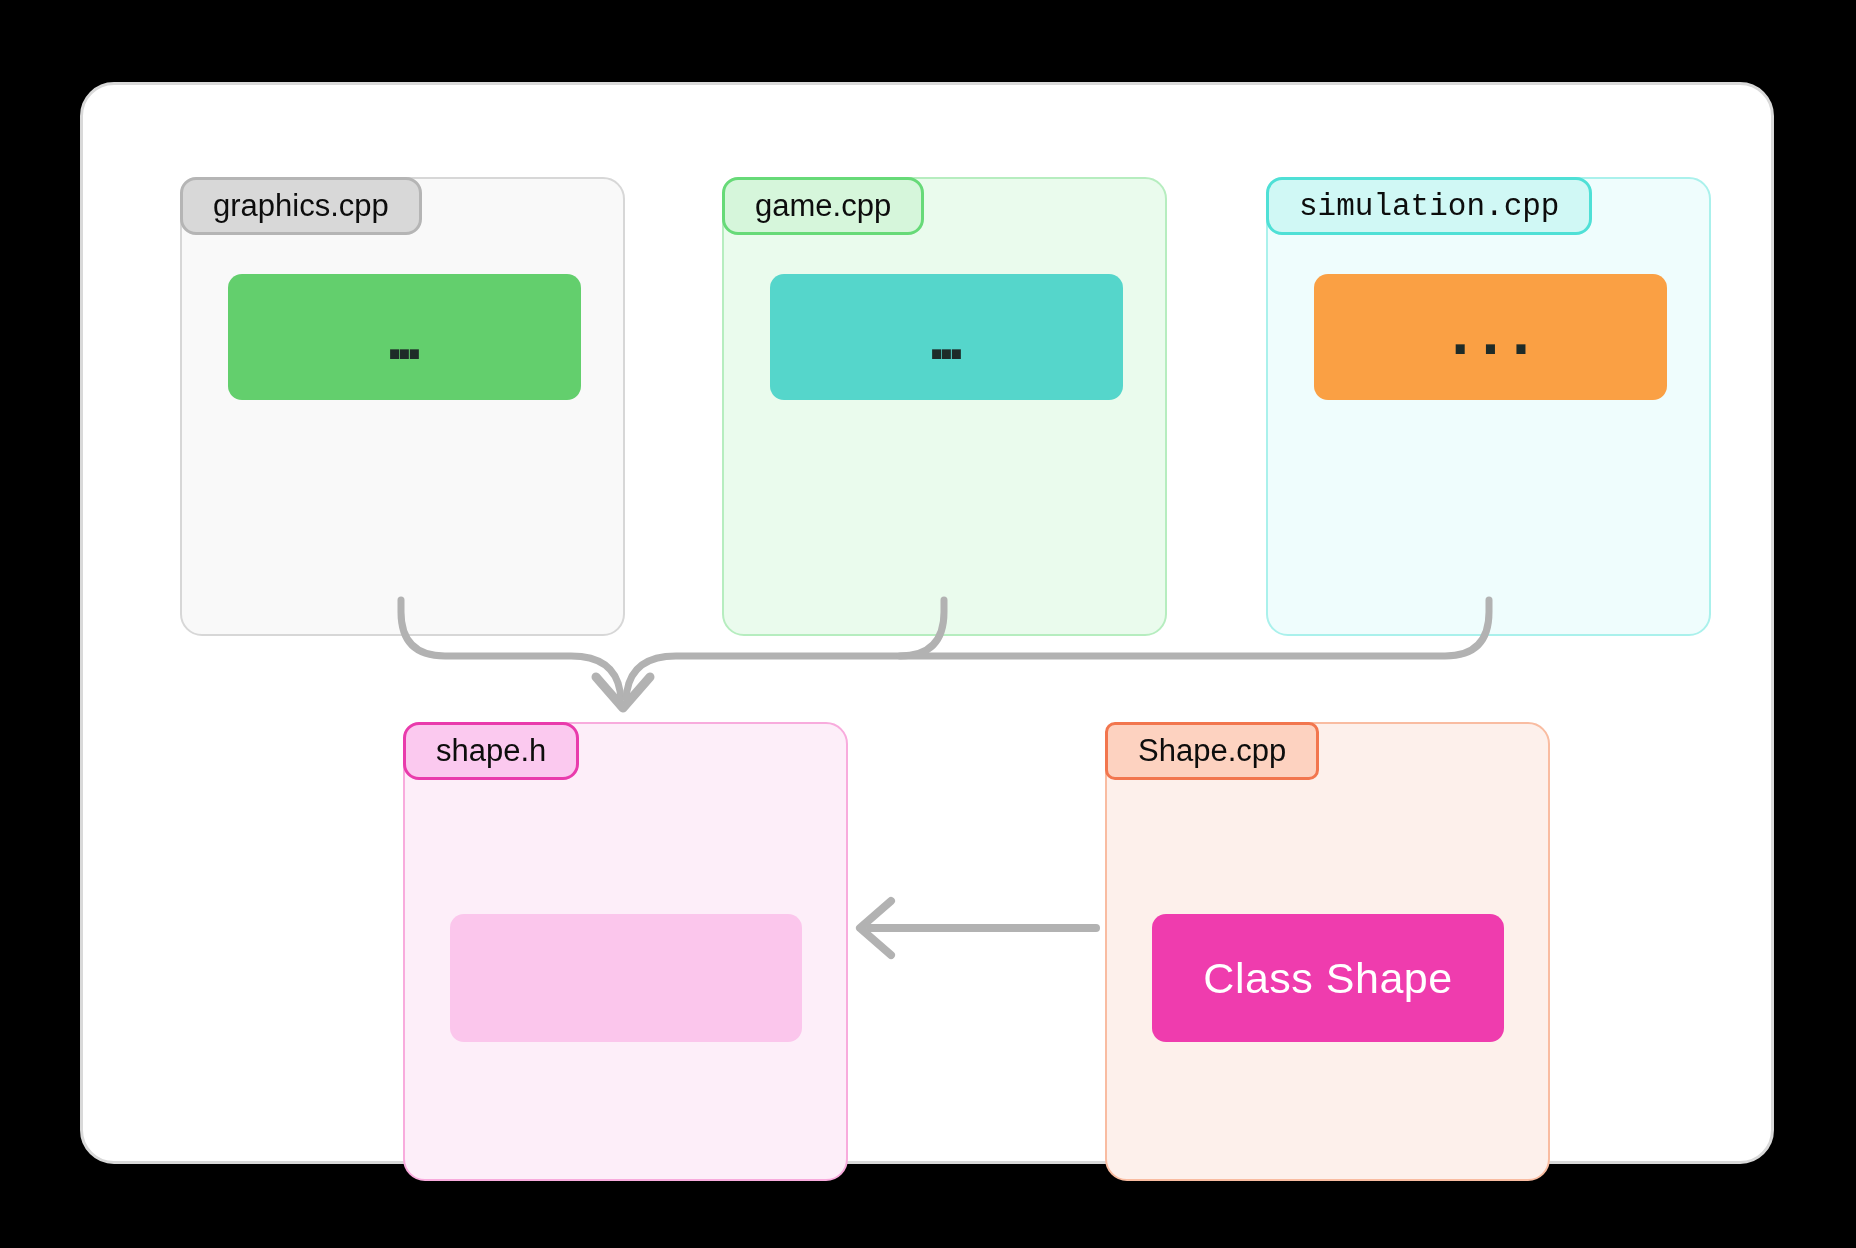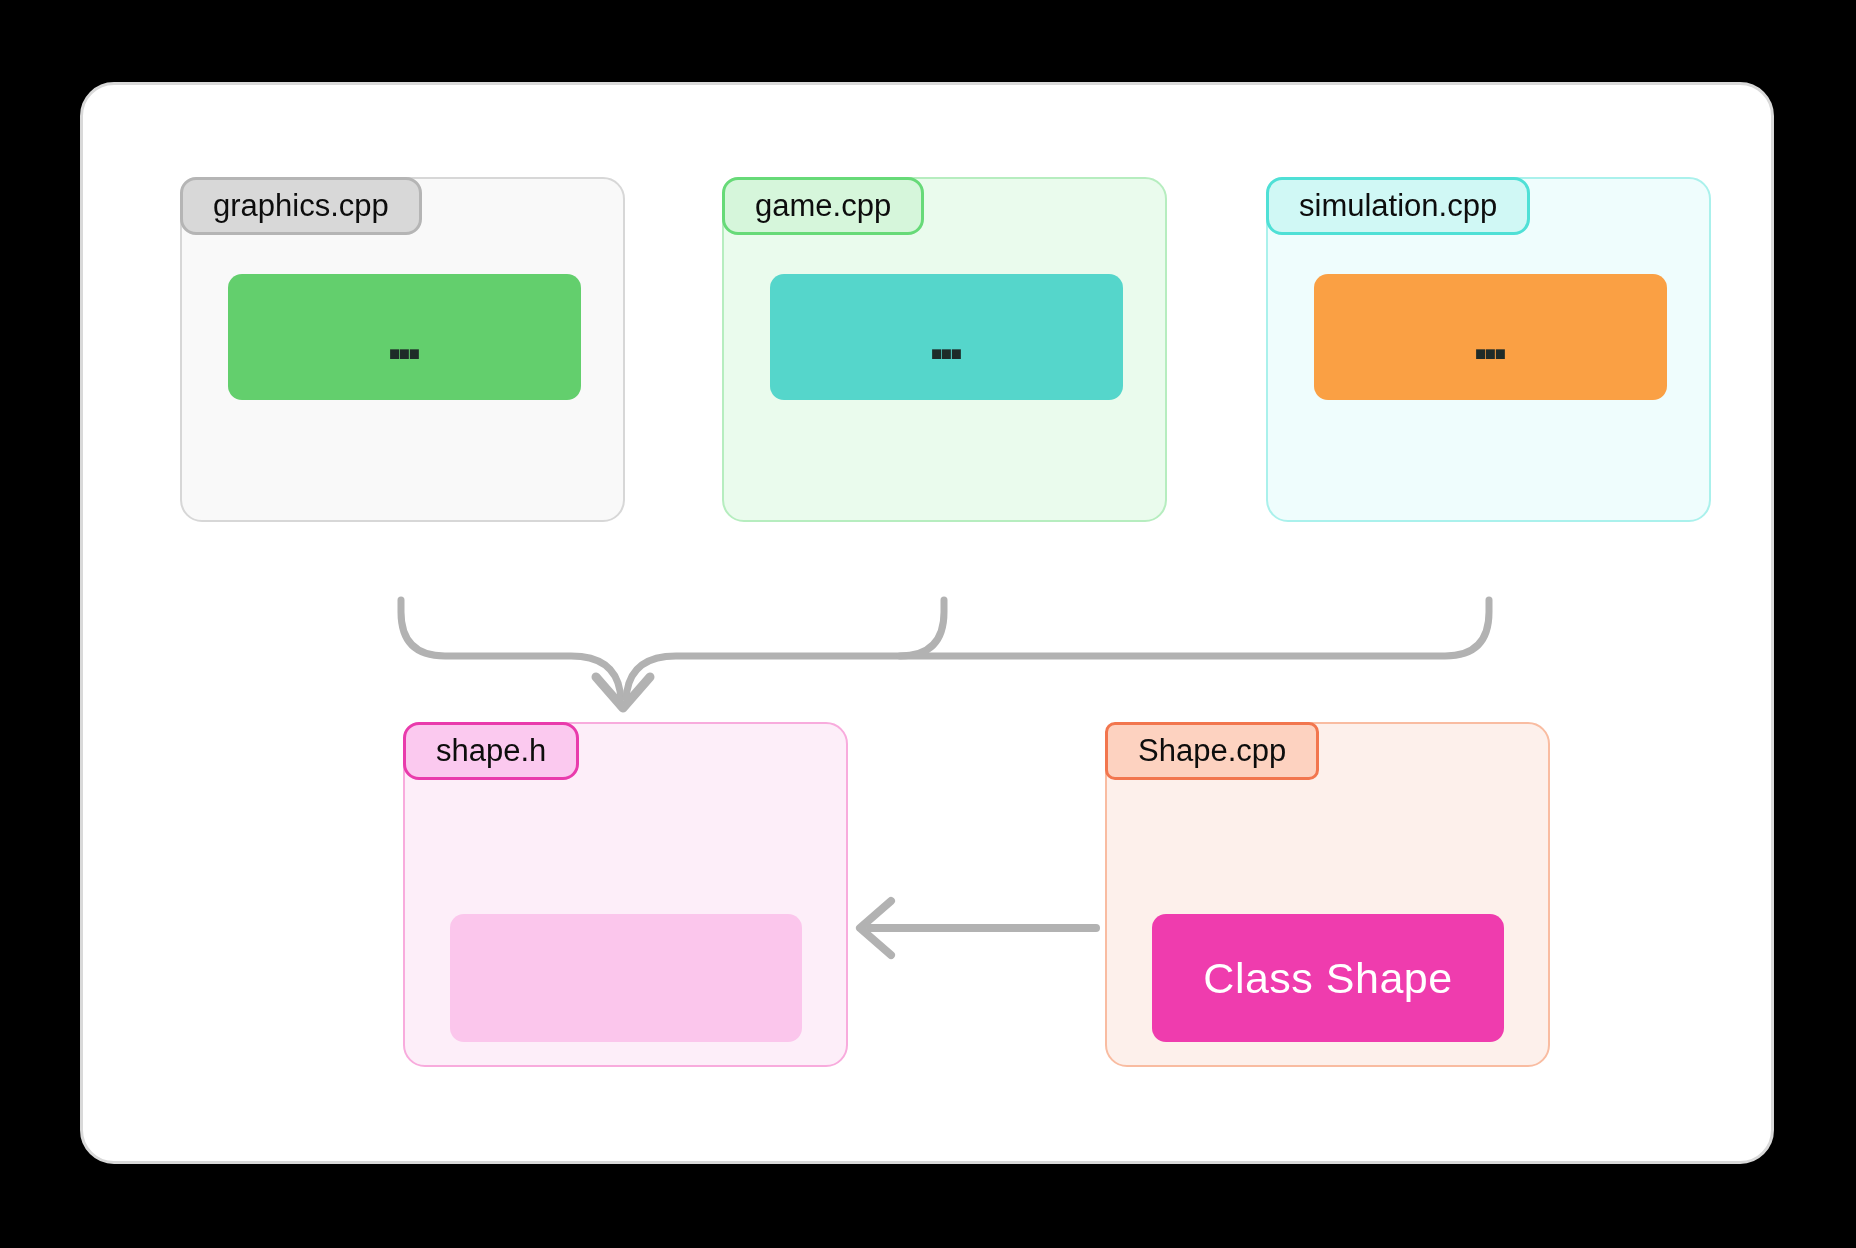--- a/index.html
+++ b/index.html
@@ -20,21 +20,21 @@
     top: 82px;
     width: 1694px;
     height: 1082px;
     border-radius: 34px;
     border: 3px solid #d9d9d9;
     box-sizing: border-box;
   }
   .filebox {
     position: absolute;
     width: 445px;
-    height: 345px;
+    height: 459px;
     border: 2px solid;
     border-radius: 22px;
     box-sizing: border-box;
   }
   .pos-graphics   { left: 180px;  top: 177px; }
   .pos-game       { left: 722px;  top: 177px; }
   .pos-simulation { left: 1266px; top: 177px; }
   .pos-shape-h    { left: 403px;  top: 722px; }
   .pos-shape-cpp  { left: 1105px; top: 722px; }
   .file-label {
@@ -107,21 +107,21 @@
     </div>
   </div>
 
   <div class="filebox pos-game" style="background-color: rgb(234, 251, 237); border-color: rgb(182, 237, 191); padding-left: 16px;">
     <div class="file-label" style="background-color: rgb(214, 246, 219); border-color: rgb(103, 218, 120);">game.cpp</div>
     <div class="code-block block-top" style="background-color: rgb(85, 214, 203); color: rgb(30, 43, 40);">
       <span class="dots">...</span>
     </div>
   </div>
 
-  <div class="filebox pos-simulation" style="background-color: rgb(239, 253, 253); border-color: rgb(170, 241, 236);">
+  <div class="filebox pos-simulation" style="background-color: rgb(239, 253, 253); border-color: rgb(170, 241, 236); font-family: Liberation Mono, monospace;">
     <div class="file-label" style="background-color: rgb(208, 248, 245); border-color: rgb(79, 224, 214);">simulation.cpp</div>
     <div class="code-block block-top" style="background-color: rgb(250, 160, 68); color: rgb(30, 43, 40);">
       <span class="dots">...</span>
     </div>
   </div>
 
   <div class="filebox pos-shape-h" style="background-color: rgb(253, 238, 249); border-color: rgb(248, 171, 221);">
     <div class="file-label" style="background-color: rgb(251, 201, 239); border-color: rgb(233, 59, 172);">shape.h</div>
     <div class="code-block block-low" style="background-color: rgb(251, 198, 236); color: rgb(255, 255, 255);">
       <span class="class-text"></span>

